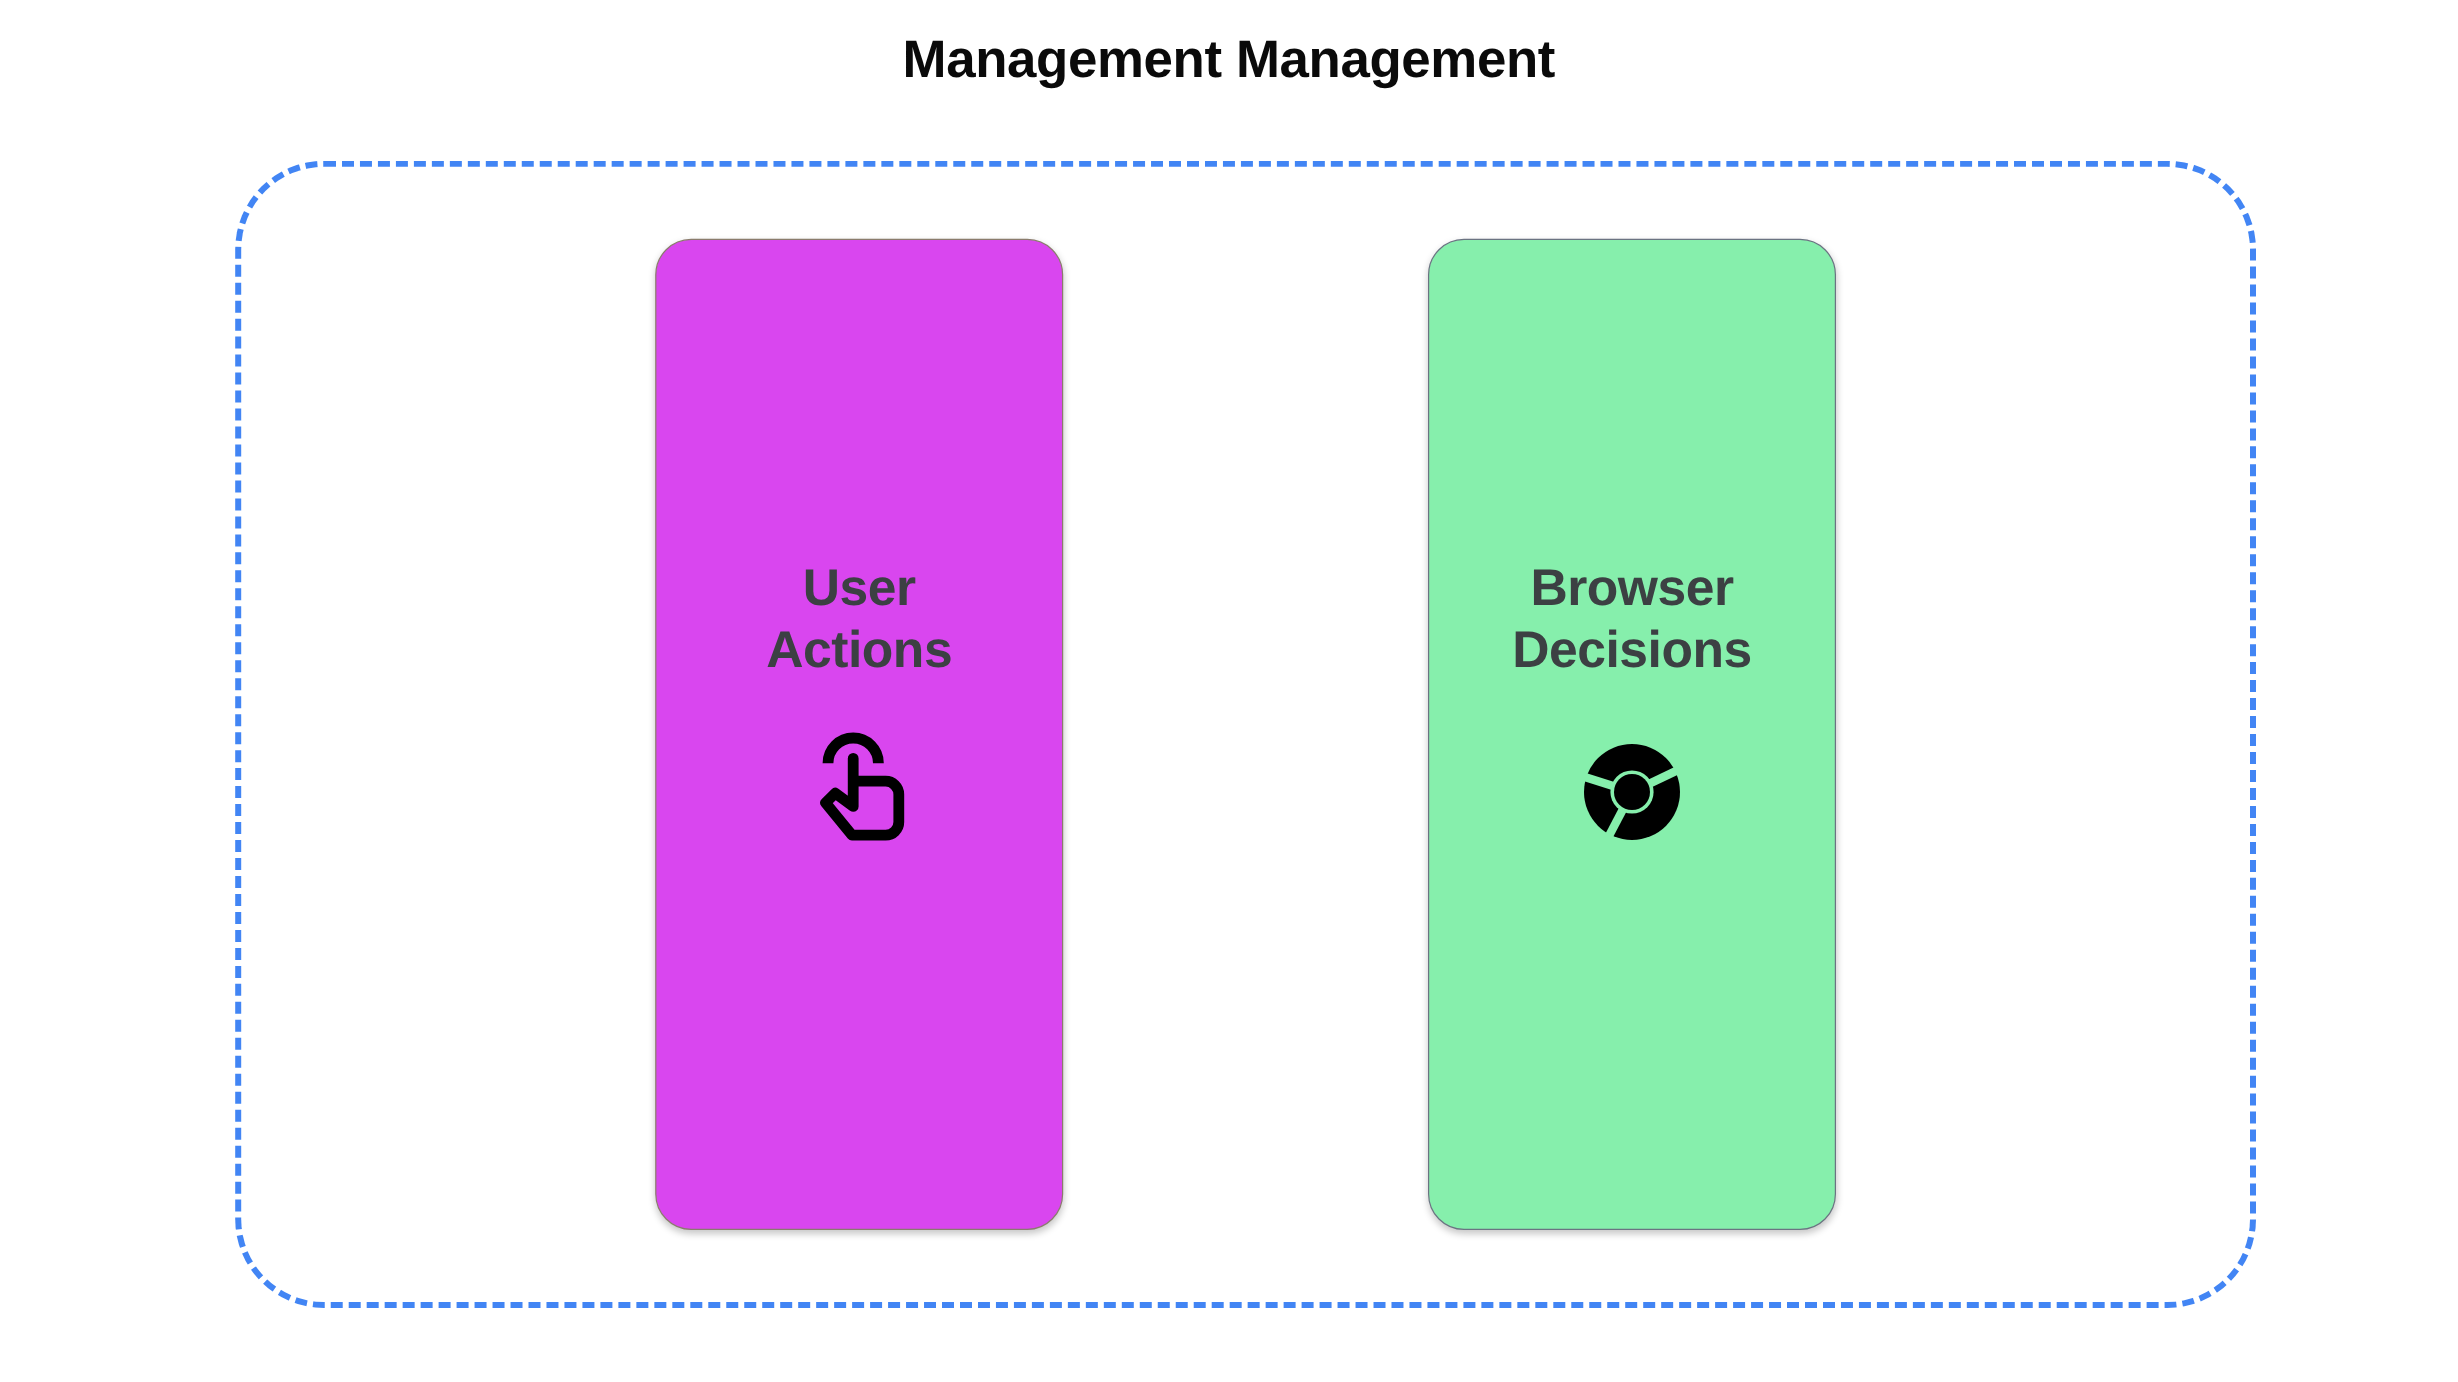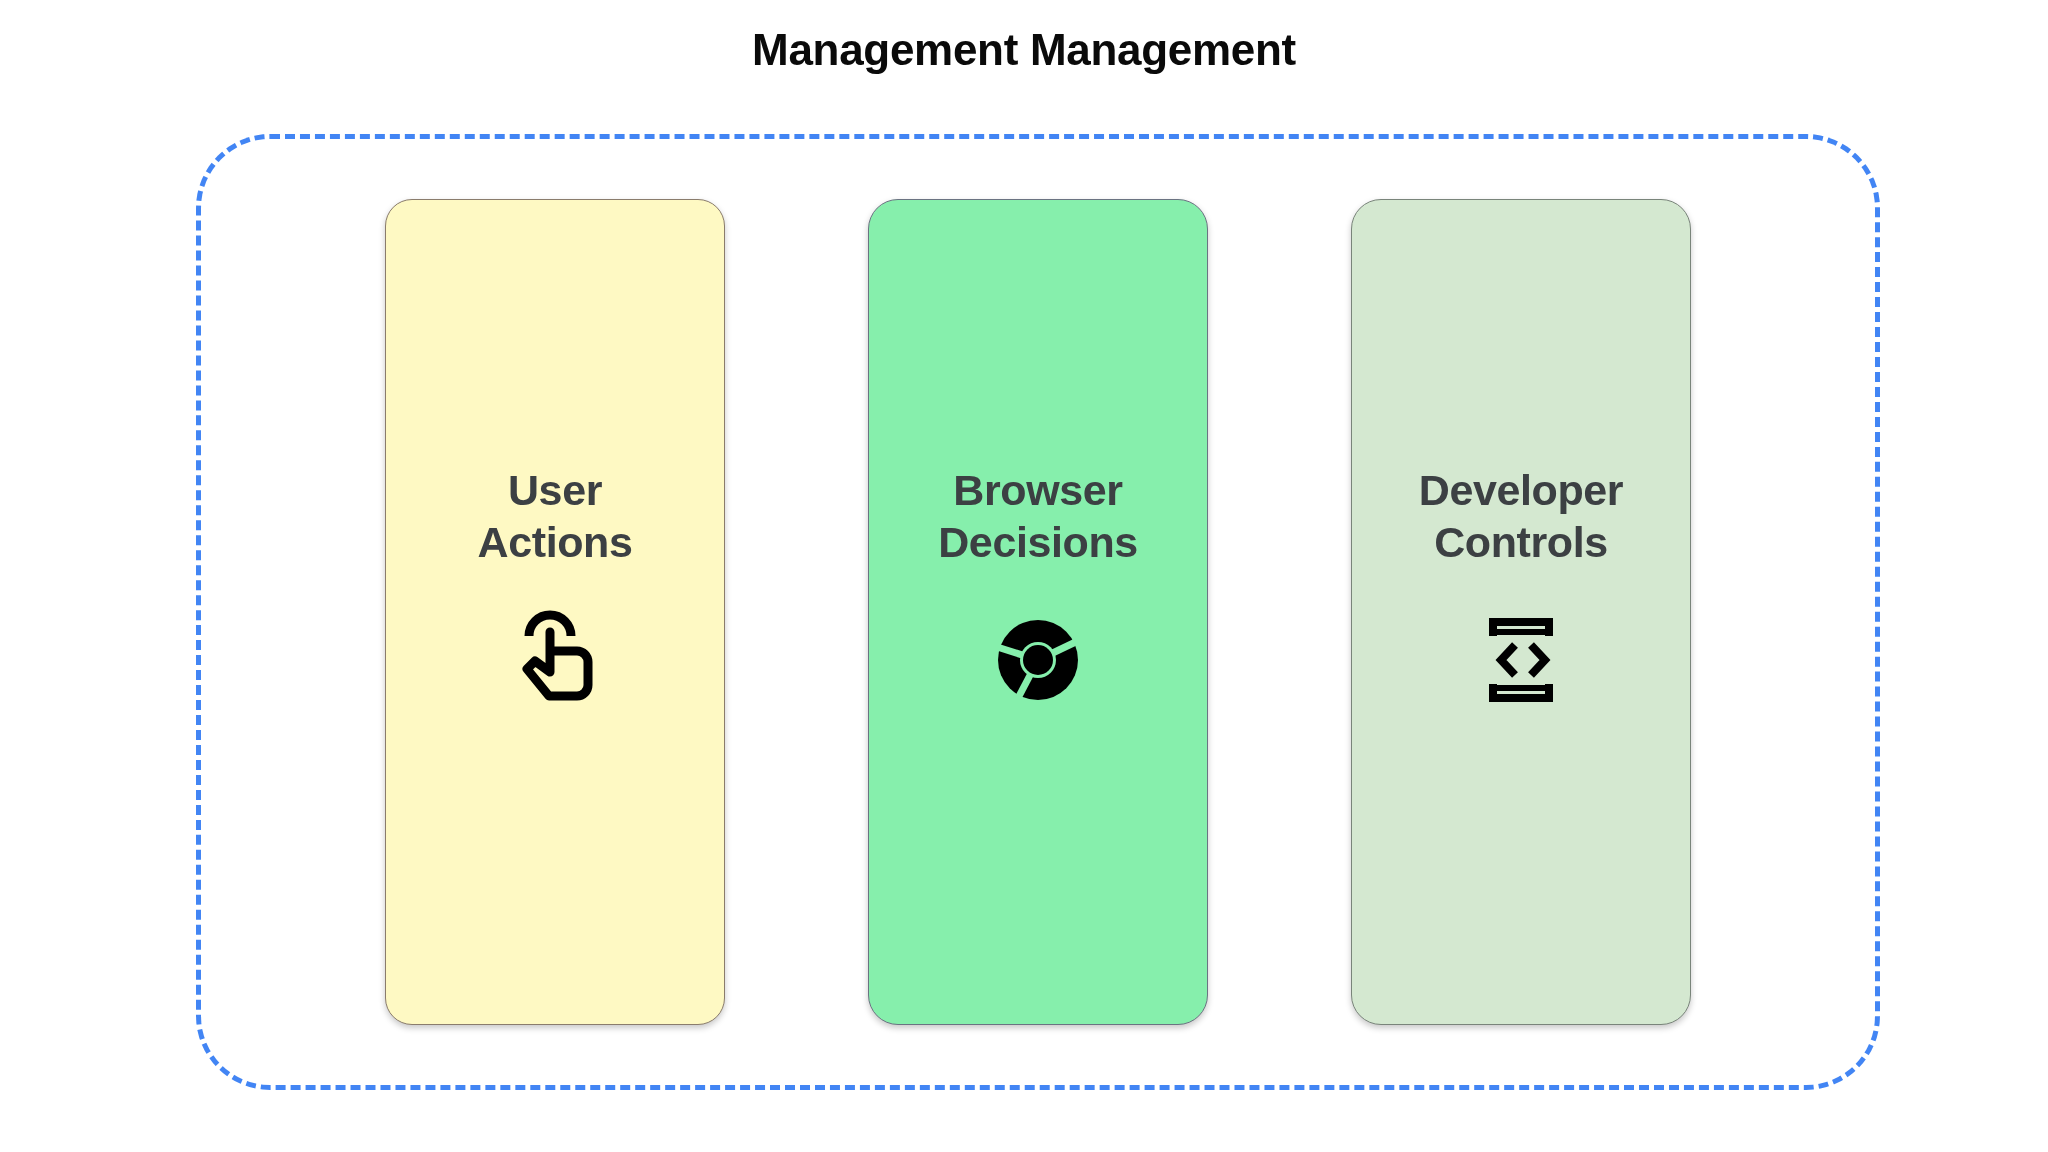--- a/index.html
+++ b/index.html
@@ -104,21 +104,21 @@
 </style>
 </head>
 <body style="background: rgb(255, 255, 255);">
 
 <div class="page-title" style="color: rgb(10, 10, 10);">Management Management</div>
 
 <div class="group-frame" style="border-color: rgb(66, 133, 244); border-radius: 74px;"></div>
 
 <div class="cards-row">
 
-  <div class="card tint-peach" id="card-0" style="background: #fef9c3; border-radius: 27px;">
+  <div class="card tint-peach" id="card-0" style="background: #d946ef;">
     <div class="card-inner">
       <div class="card-label" style="color: rgb(60, 64, 67);">User
 Actions</div>
       <div class="card-icon">
         <svg viewBox="0 0 100 100" width="100" height="100" aria-hidden="true">
 
           <path d="M24 26 A21 21 0 0 1 66 26" fill="none" stroke="#000000" stroke-width="9" stroke-linecap="butt"></path>
 
           <path d="M45 22 L45 62 L30 51 L22 59 L44 86 L72 86
                    A11 11 0 0 0 83 75 L83 52 A11 11 0 0 0 72 41 L45 41" fill="none" stroke="#000000" stroke-width="9" stroke-linejoin="round" stroke-linecap="round"></path>
@@ -147,33 +147,14 @@
           </defs>
 
           <circle cx="50" cy="50" r="40" fill="#000000" mask="url(#chromeMask)"></circle>
 
           <circle cx="50" cy="50" r="15" fill="#000000"></circle>
         </svg>
       </div>
     </div>
   </div>
 
-  <div class="card tint-green" id="card-2" style="background: rgb(212, 232, 208);">
-    <div class="card-inner">
-      <div class="card-label" style="color: rgb(60, 64, 67);">Developer
-Controls</div>
-      <div class="card-icon">
-        <svg viewBox="0 0 100 100" width="100" height="100" aria-hidden="true">
-
-          <path d="M22 26 L22 12 L78 12 L78 26" fill="none" stroke="#000000" stroke-width="8" stroke-linejoin="miter" stroke-linecap="butt"></path>
-          <line x1="22" y1="22" x2="78" y2="22" stroke="#000000" stroke-width="6"></line>
-
-          <path d="M22 74 L22 88 L78 88 L78 74" fill="none" stroke="#000000" stroke-width="8" stroke-linejoin="miter" stroke-linecap="butt"></path>
-          <line x1="22" y1="78" x2="78" y2="78" stroke="#000000" stroke-width="6"></line>
-
-          <polyline points="44,35 30,50 44,65" fill="none" stroke="#000000" stroke-width="8" stroke-linecap="butt" stroke-linejoin="miter"></polyline>
-          <polyline points="60,35 74,50 60,65" fill="none" stroke="#000000" stroke-width="8" stroke-linecap="butt" stroke-linejoin="miter"></polyline>
-        </svg>
-      </div>
-    </div>
-  </div>
 
 </div>
 
 </body></html>

